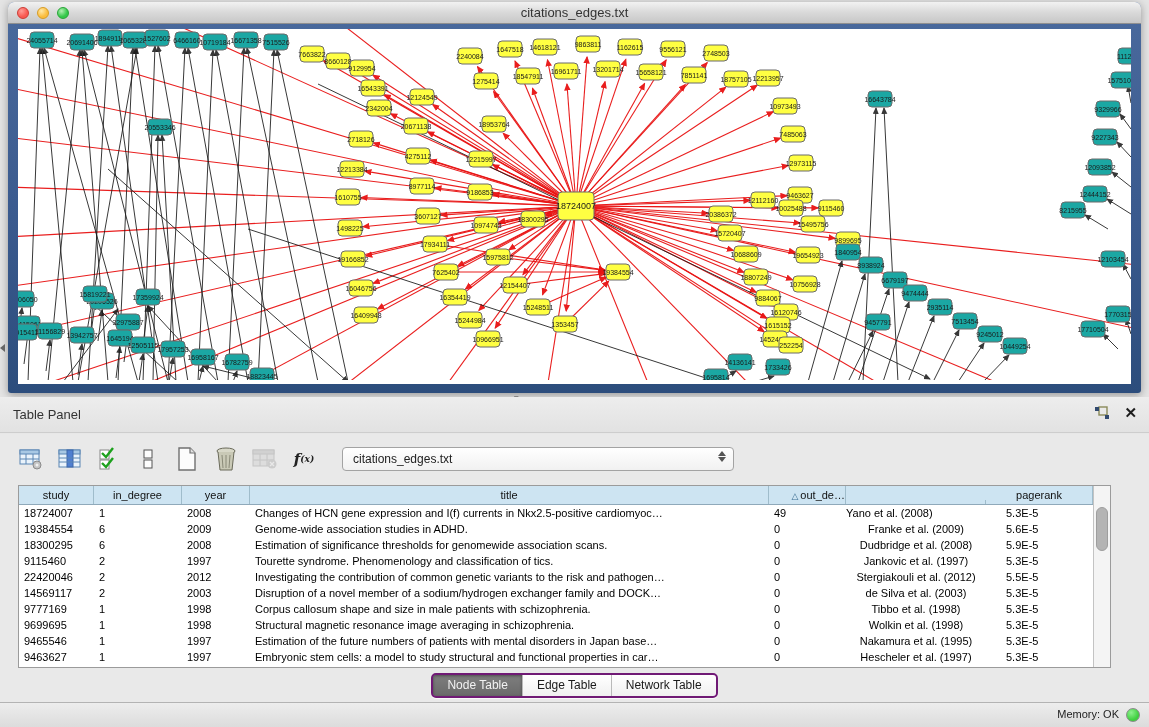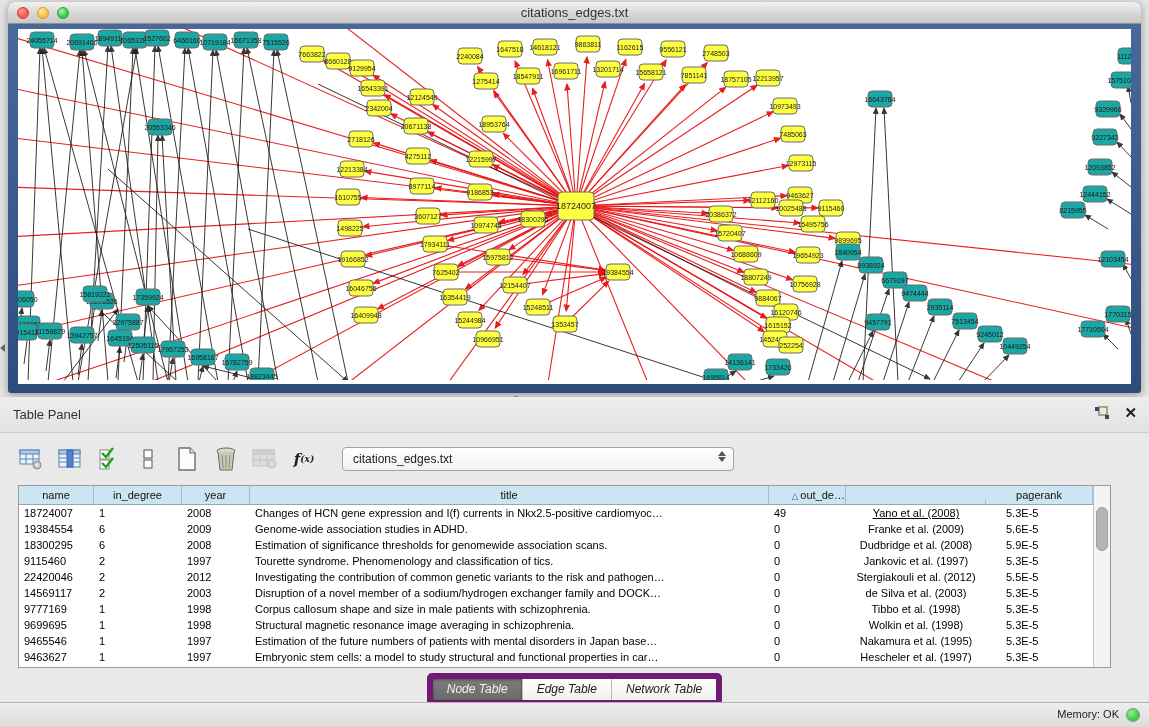--- a/index.html
+++ b/index.html
@@ -61,22 +61,22 @@
   .hdr-cell .sortg { color:#3c6e92; font-size:9px; margin-right:2px; }
   .trow { display:flex; height:16px; }
   .tcell { font-size:11px; color:#000; line-height:16px; padding-left:5px;
     overflow:hidden; white-space:nowrap; }
   .vscroll { width:17px; border-left:1px solid #c3c3c3; background:#f4f4f4; position:relative; }
   .vthumb { position:absolute; left:2px; top:21px; width:12px; height:44px; background:#b4b4b4;
     border-radius:7px; border:1px solid #9e9e9e; }
 
   
   .tabs-row { position:absolute; left:0; right:0; top:239px; display:flex; justify-content:center; }
-  .seg { display:flex; border:6px solid #701a75; border-radius:5px; overflow:hidden;
-    background:#a21caf; box-shadow:0 1px 1px rgba(255,255,255,.8);font-style:italic; }
+  .seg { display:flex; border:2px solid #701a75; border-radius:5px; overflow:hidden;
+    background:#a21caf; box-shadow:0 1px 1px rgba(255,255,255,.8); }
   .seg .tab { font-size:12px; padding:3px 14px; color:#1a1a1a; background:linear-gradient(180deg,#ffffff,#f0f0f0);
     border-right:1px solid #b9b9b9; line-height:15px; }
   .seg .tab:last-child { border-right:none; }
   .seg .tab.sel { background:linear-gradient(180deg,#7e7e7e,#6a6a6a); color:#f2f2f2;
     box-shadow:inset 0 1px 3px rgba(0,0,0,.4); }
 
   
   .status-bar { position:absolute; left:0; top:702px; width:1149px; height:25px;
     background:linear-gradient(180deg,#ededed,#dcdcdc); border-top:1px solid #b3b3b3; }
   .mem { position:absolute; right:30px; top:5px; font-size:11px; color:#222; }
@@ -586,36 +586,36 @@
         <span class="spin">
             <i class="up"></i>
             <i class="down"></i>
           </span>
       </div>
     </div>
 
     <div class="table-wrap">
       <div class="grid">
         <div class="hdr-row" id="hdrRow">
-            <div class="hdr-cell" style="width: 75px;">name</div>
+            <div class="hdr-cell" style="width: 75px;">study</div>
             <div class="hdr-cell" style="width: 88px;">in_degree</div>
             <div class="hdr-cell" style="width: 68px;">year</div>
             <div class="hdr-cell" style="width: 519px;">title</div>
             <div class="hdr-cell" style="width: 77px; text-align: right;"><span class="sortg">△</span>out_de…</div>
             <div class="hdr-cell" style="width: 140px; margin-top: 14px;">short</div>
             <div class="hdr-cell" style="width: 107px;">pagerank</div>
           </div>
         <div id="rowsBox">
             <div class="trow">
               <div class="tcell" style="width: 75px;">18724007</div>
               <div class="tcell" style="width: 88px;">1</div>
               <div class="tcell" style="width: 68px;">2008</div>
               <div class="tcell" style="width: 519px;">Changes of HCN gene expression and I(f) currents in Nkx2.5-positive cardiomyoc…</div>
               <div class="tcell" style="width: 77px;">49</div>
-              <div class="tcell" style="width: 140px; text-align: center; padding-left: 0px; text-decoration: underline;">Yano et al. (2008)</div>
+              <div class="tcell" style="width: 140px; text-align: left; padding-left: 0px;">Yano et al. (2008)</div>
               <div class="tcell" style="width: 107px; padding-left: 20px;">5.3E-5</div>
             </div>
             <div class="trow">
               <div class="tcell" style="width: 75px;">19384554</div>
               <div class="tcell" style="width: 88px;">6</div>
               <div class="tcell" style="width: 68px;">2009</div>
               <div class="tcell" style="width: 519px;">Genome-wide association studies in ADHD.</div>
               <div class="tcell" style="width: 77px;">0</div>
               <div class="tcell" style="width: 140px; text-align: center; padding-left: 0px;">Franke et al. (2009)</div>
               <div class="tcell" style="width: 107px; padding-left: 20px;">5.6E-5</div>

